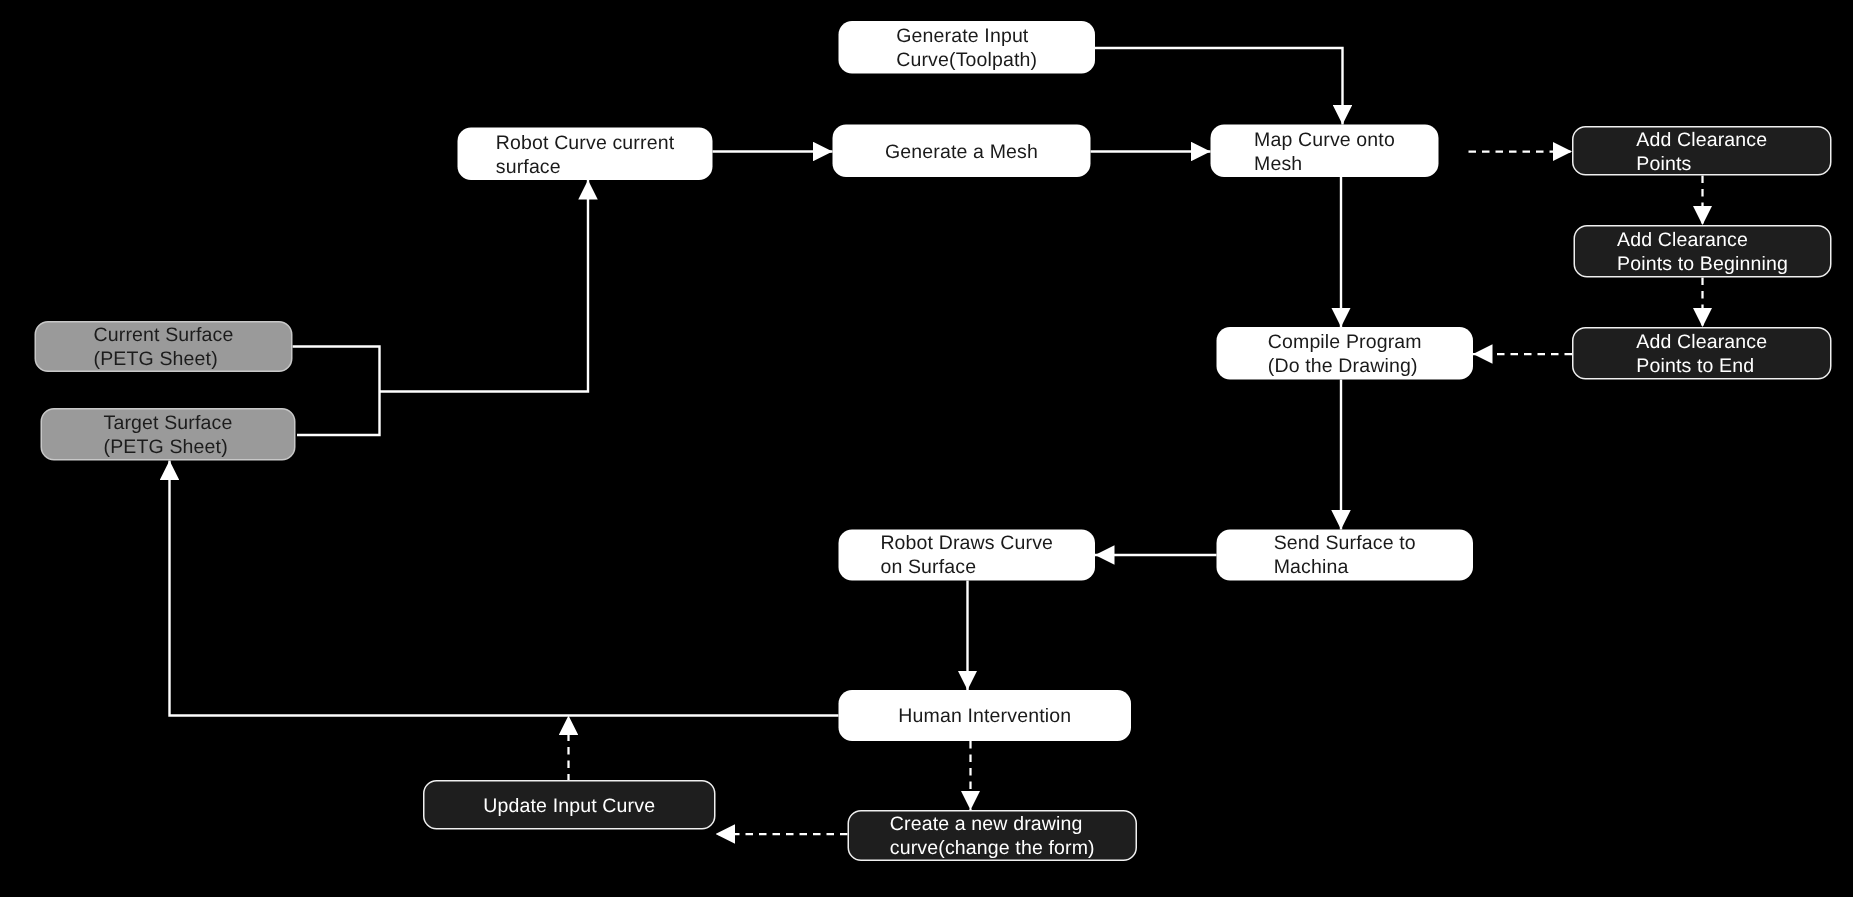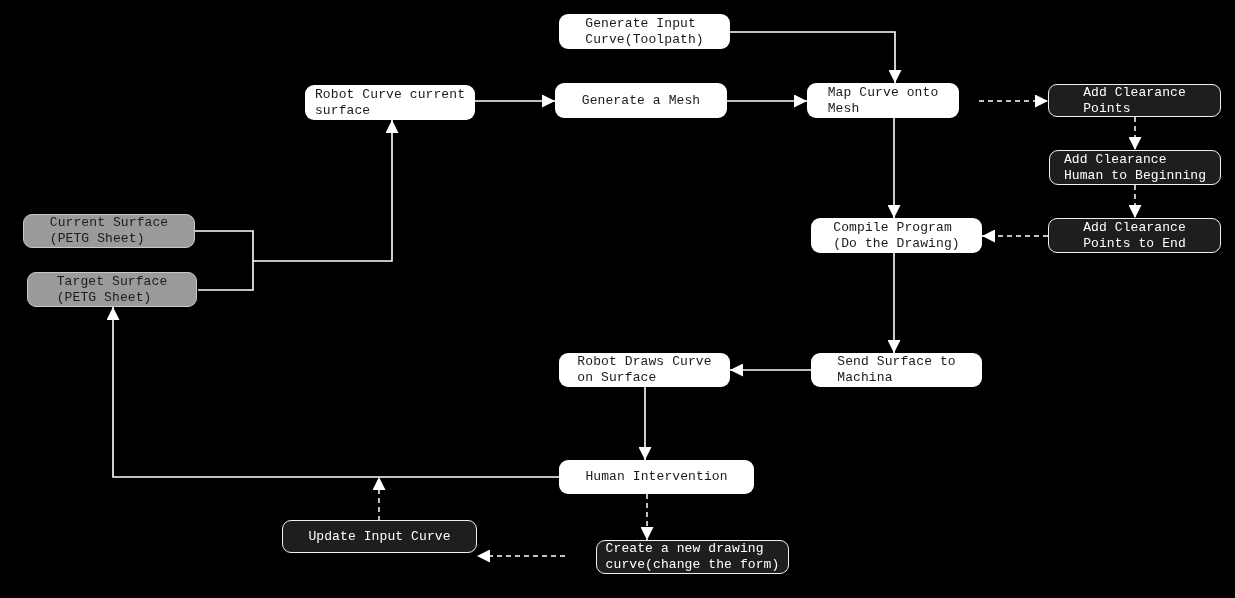--- a/index.html
+++ b/index.html
@@ -5,21 +5,21 @@
   html, body {
     margin: 0;
     padding: 0;
     background: #000000;
   }
   .canvas {
     position: relative;
     width: 1235px;
     height: 598px;
     background: var(--canvas-bg, #000000);
-    font-family: Liberation Mono, monospace;
+    font-family: Liberation Sans, sans-serif;
     overflow: hidden;
   }
   .edges {
     position: absolute;
     left: 0;
     top: 0;
     width: 1235px;
     height: 598px;
   }
   .edge {
@@ -122,21 +122,21 @@
   <div class="node dark" style="left:1048px;top:84px;width:173px;height:33px">
     <div class="txt">
       <div>Add Clearance</div>
       <div>Points</div>
     </div>
   </div>
 
   <div class="node dark" style="left:1049px;top:150px;width:172px;height:35px">
     <div class="txt">
       <div>Add Clearance</div>
-      <div>Human to Beginning</div>
+      <div>Points to Beginning</div>
     </div>
   </div>
 
   <div class="node dark" style="left:1048px;top:218px;width:173px;height:35px">
     <div class="txt">
       <div>Add Clearance</div>
       <div>Points to End</div>
     </div>
   </div>
 
@@ -174,21 +174,21 @@
       <div>on Surface</div>
     </div>
   </div>
 
   <div class="node white" style="left:559px;top:460px;width:195px;height:34px">
     <div class="txt">
       <div>Human Intervention</div>
     </div>
   </div>
 
-  <div class="node dark" style="left:596px;top:540px;width:193px;height:34px">
+  <div class="node dark" style="left:565px;top:540px;width:193px;height:34px">
     <div class="txt">
       <div>Create a new drawing</div>
       <div>curve(change the form)</div>
     </div>
   </div>
 
   <div class="node dark" style="left:282px;top:520px;width:195px;height:33px">
     <div class="txt">
       <div>Update Input Curve</div>
     </div>

